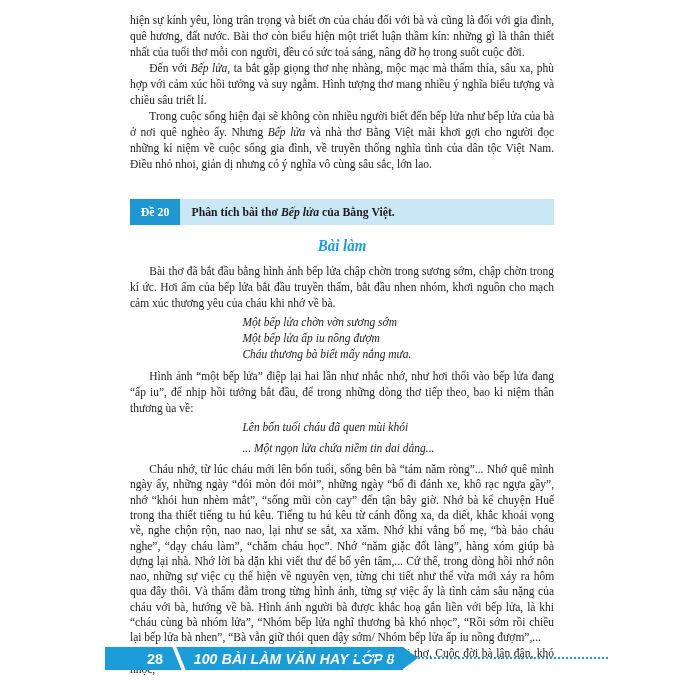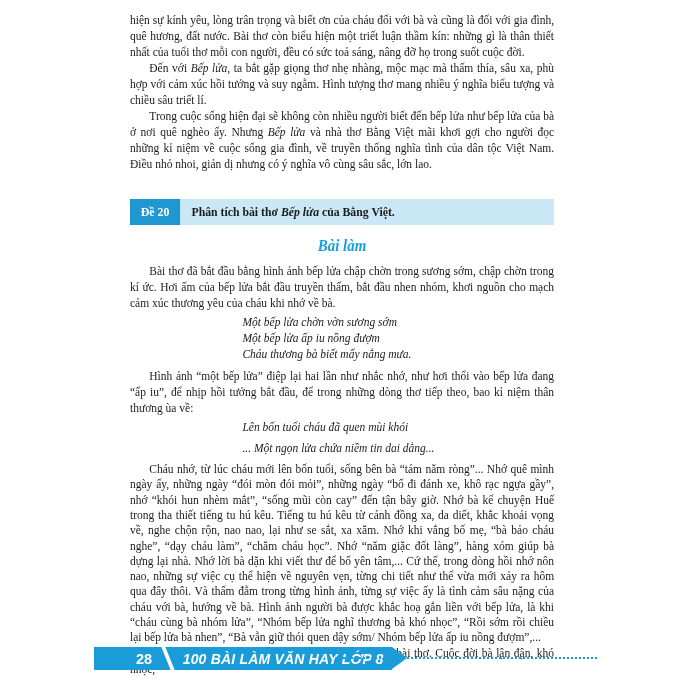--- a/index.html
+++ b/index.html
@@ -14,21 +14,21 @@
   .band{display:flex;align-items:stretch;background:#cae7f5;height:26px;margin-top:27px;}
   .badge{background:#1f97d0;color:#ffffff;font-weight:bold;font-size:13.5px;width:57px;
          flex:none;display:flex;align-items:center;justify-content:center;}
   .band-title{line-height:26px;padding-left:13px;font-weight:bold;font-size:13.4px;
               text-align:left;white-space:nowrap;}
   .bai-lam{text-align:center;color:#17a0dc;font-weight:bold;font-style:italic;
            font-size:17px;line-height:20px;margin:11px 0 7px 0;}
   .verse{font-style:italic;margin:3px 0 5px 128px;text-align:left;}
   .verse-line{line-height:16.2px;}
   .verse.spaced .verse-line{margin-bottom:5px;}
-  .footer{position:absolute;left:4px;top:646px;width:596px;height:26px;}
+  .footer{position:absolute;left:15px;top:646px;width:596px;height:26px;}
   .ribbon{position:absolute;left:90px;top:1px;height:23px;display:flex;align-items:stretch;
           font-family:"Liberation Sans",sans-serif;}
   .ribbon-body{display:flex;align-items:stretch;background:#1a9cd8;}
   .pageno{color:#ffffff;font-weight:bold;font-size:14.5px;padding:0 14px 0 42px;
           display:flex;align-items:center;}
   .divider{width:3.5px;background:#ffffff;transform:skewX(22deg);}
   .booktitle{color:#ffffff;font-weight:bold;font-style:italic;font-size:14px;
              letter-spacing:0.2px;padding:0 9px 0 13px;display:flex;align-items:center;}
   .arrowtip{width:0;height:0;border-top:11.5px solid transparent;
             border-bottom:11.5px solid transparent;border-left:15px solid #1a9cd8;}

